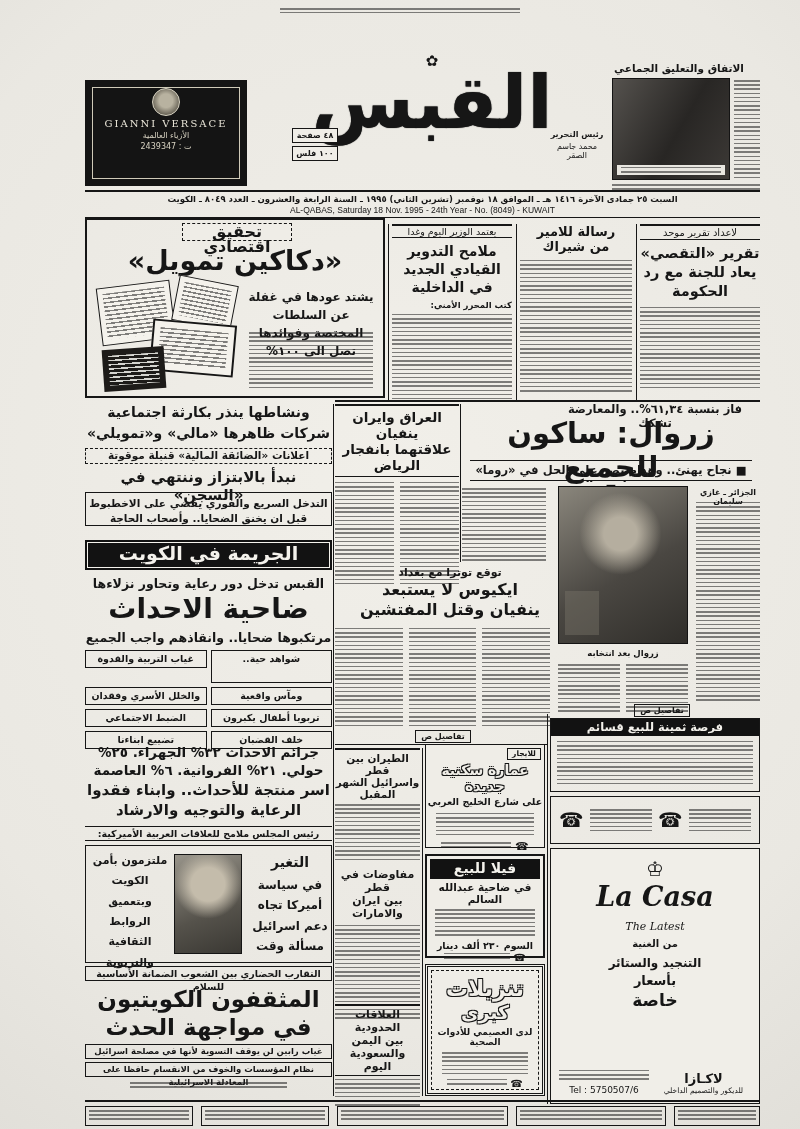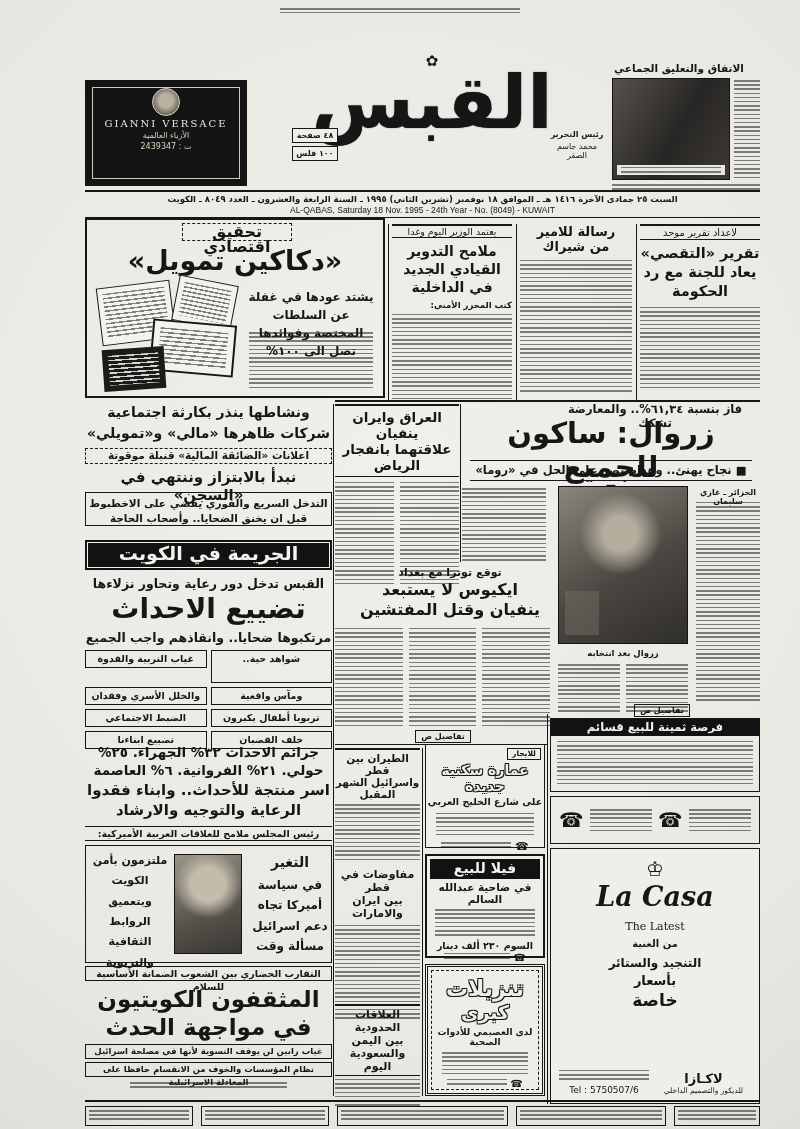--- a/index.html
+++ b/index.html
@@ -159,21 +159,21 @@
     <div class="abs" style="left:0;top:62px;width:215px;height:100px;display:flex;gap:6px">
       <div class="ln" style="flex:1"></div>
       <div class="ln" style="flex:1"></div>
       <div class="ln" style="flex:1"></div>
     </div>
     <div class="abs bx c b" style="left:80px;top:164px;width:56px;height:13px;font-size:8px;line-height:11px;background:#eae8e2">تفاصيل ص ٢٠</div>
   </div>
 
   <div class="abs banner" style="left:85px;top:540px;width:247px;height:30px;font-size:19px;line-height:27px;letter-spacing:1px;box-shadow:inset 0 0 0 2px #121212, inset 0 0 0 3px #f4f2ec">الجريمة في الكويت</div>
   <div class="abs c b" style="left:85px;top:576px;width:247px;font-size:12.5px">القبس تدخل دور رعاية وتحاور نزلاءها</div>
-  <div class="abs c b" style="left:85px;top:592px;width:247px;font-size:28px">تضييع الاحداث</div>
+  <div class="abs c b" style="left:85px;top:592px;width:247px;font-size:28px">ضاحية الاحداث</div>
   <div class="abs c b" style="left:85px;top:630px;width:247px;font-size:12.5px">مرتكبوها ضحايا.. وانقاذهم واجب الجميع</div>
   <div class="abs" style="left:85px;top:650px;width:247px;display:grid;grid-template-columns:1fr 1fr;gap:4px">
     <div class="bx c b" style="height:33px;font-size:9.5px;line-height:16px">شواهد حية..</div>
     <div class="bx c b" style="height:18px;font-size:9.5px;line-height:16px">غياب التربية والقدوة</div>
     <div class="bx c b" style="height:18px;font-size:9.5px;line-height:16px">ومآس واقعية</div>
     <div class="bx c b" style="height:18px;font-size:9.5px;line-height:16px">والخلل الأسري وفقدان</div>
     <div class="bx c b" style="height:18px;font-size:9.5px;line-height:16px">تربويا أطفال يكبرون</div>
     <div class="bx c b" style="height:18px;font-size:9.5px;line-height:16px">الضبط الاجتماعي</div>
     <div class="bx c b" style="height:18px;font-size:9.5px;line-height:16px">خلف القضبان</div>
     <div class="bx c b" style="height:18px;font-size:9.5px;line-height:16px">تضييع ابناءنا</div>
@@ -286,21 +286,21 @@
   <div class="abs bx" style="left:550px;top:796px;width:210px;height:48px;display:flex;align-items:center;gap:6px;padding:0 8px;direction:ltr">
     <span style="font-size:20px">☎</span>
     <div class="ln" style="flex:1;height:22px"></div>
     <span style="font-size:20px">☎</span>
     <div class="ln" style="flex:1;height:22px"></div>
   </div>
 
   <div class="abs bx" style="left:550px;top:848px;width:210px;height:256px;background:#f0eee8">
     <div class="c" style="font-size:20px;margin-top:8px">♔</div>
     <div class="c serif b" style="font-size:27px;font-style:italic;direction:ltr">La Casa</div>
-    <div class="c serif" style="font-size:11px;margin-top:8px;direction:ltr">The Latest</div>
+    <div class="c serif" style="font-size:11px;font-style:italic;margin-top:8px;direction:ltr">The Latest</div>
     <div class="c b" style="font-size:10px;margin-top:5px">من الغنية</div>
     <div class="c b" style="font-size:12px;margin-top:7px">التنجيد والستائر</div>
     <div class="c b" style="font-size:13px;margin-top:3px">بأسعار</div>
     <div class="c b" style="font-size:17px;margin-top:2px">خاصة</div>
     <div class="abs" style="right:8px;bottom:8px;width:95px;text-align:center">
       <div class="b" style="font-size:13px">لاكـازا</div>
       <div style="font-size:7.5px">للديكور والتصميم الداخلي</div>
     </div>
     <div class="abs" style="left:8px;bottom:8px;width:90px;text-align:center;direction:ltr">
       <div class="ln" style="height:12px;margin-bottom:3px"></div>

